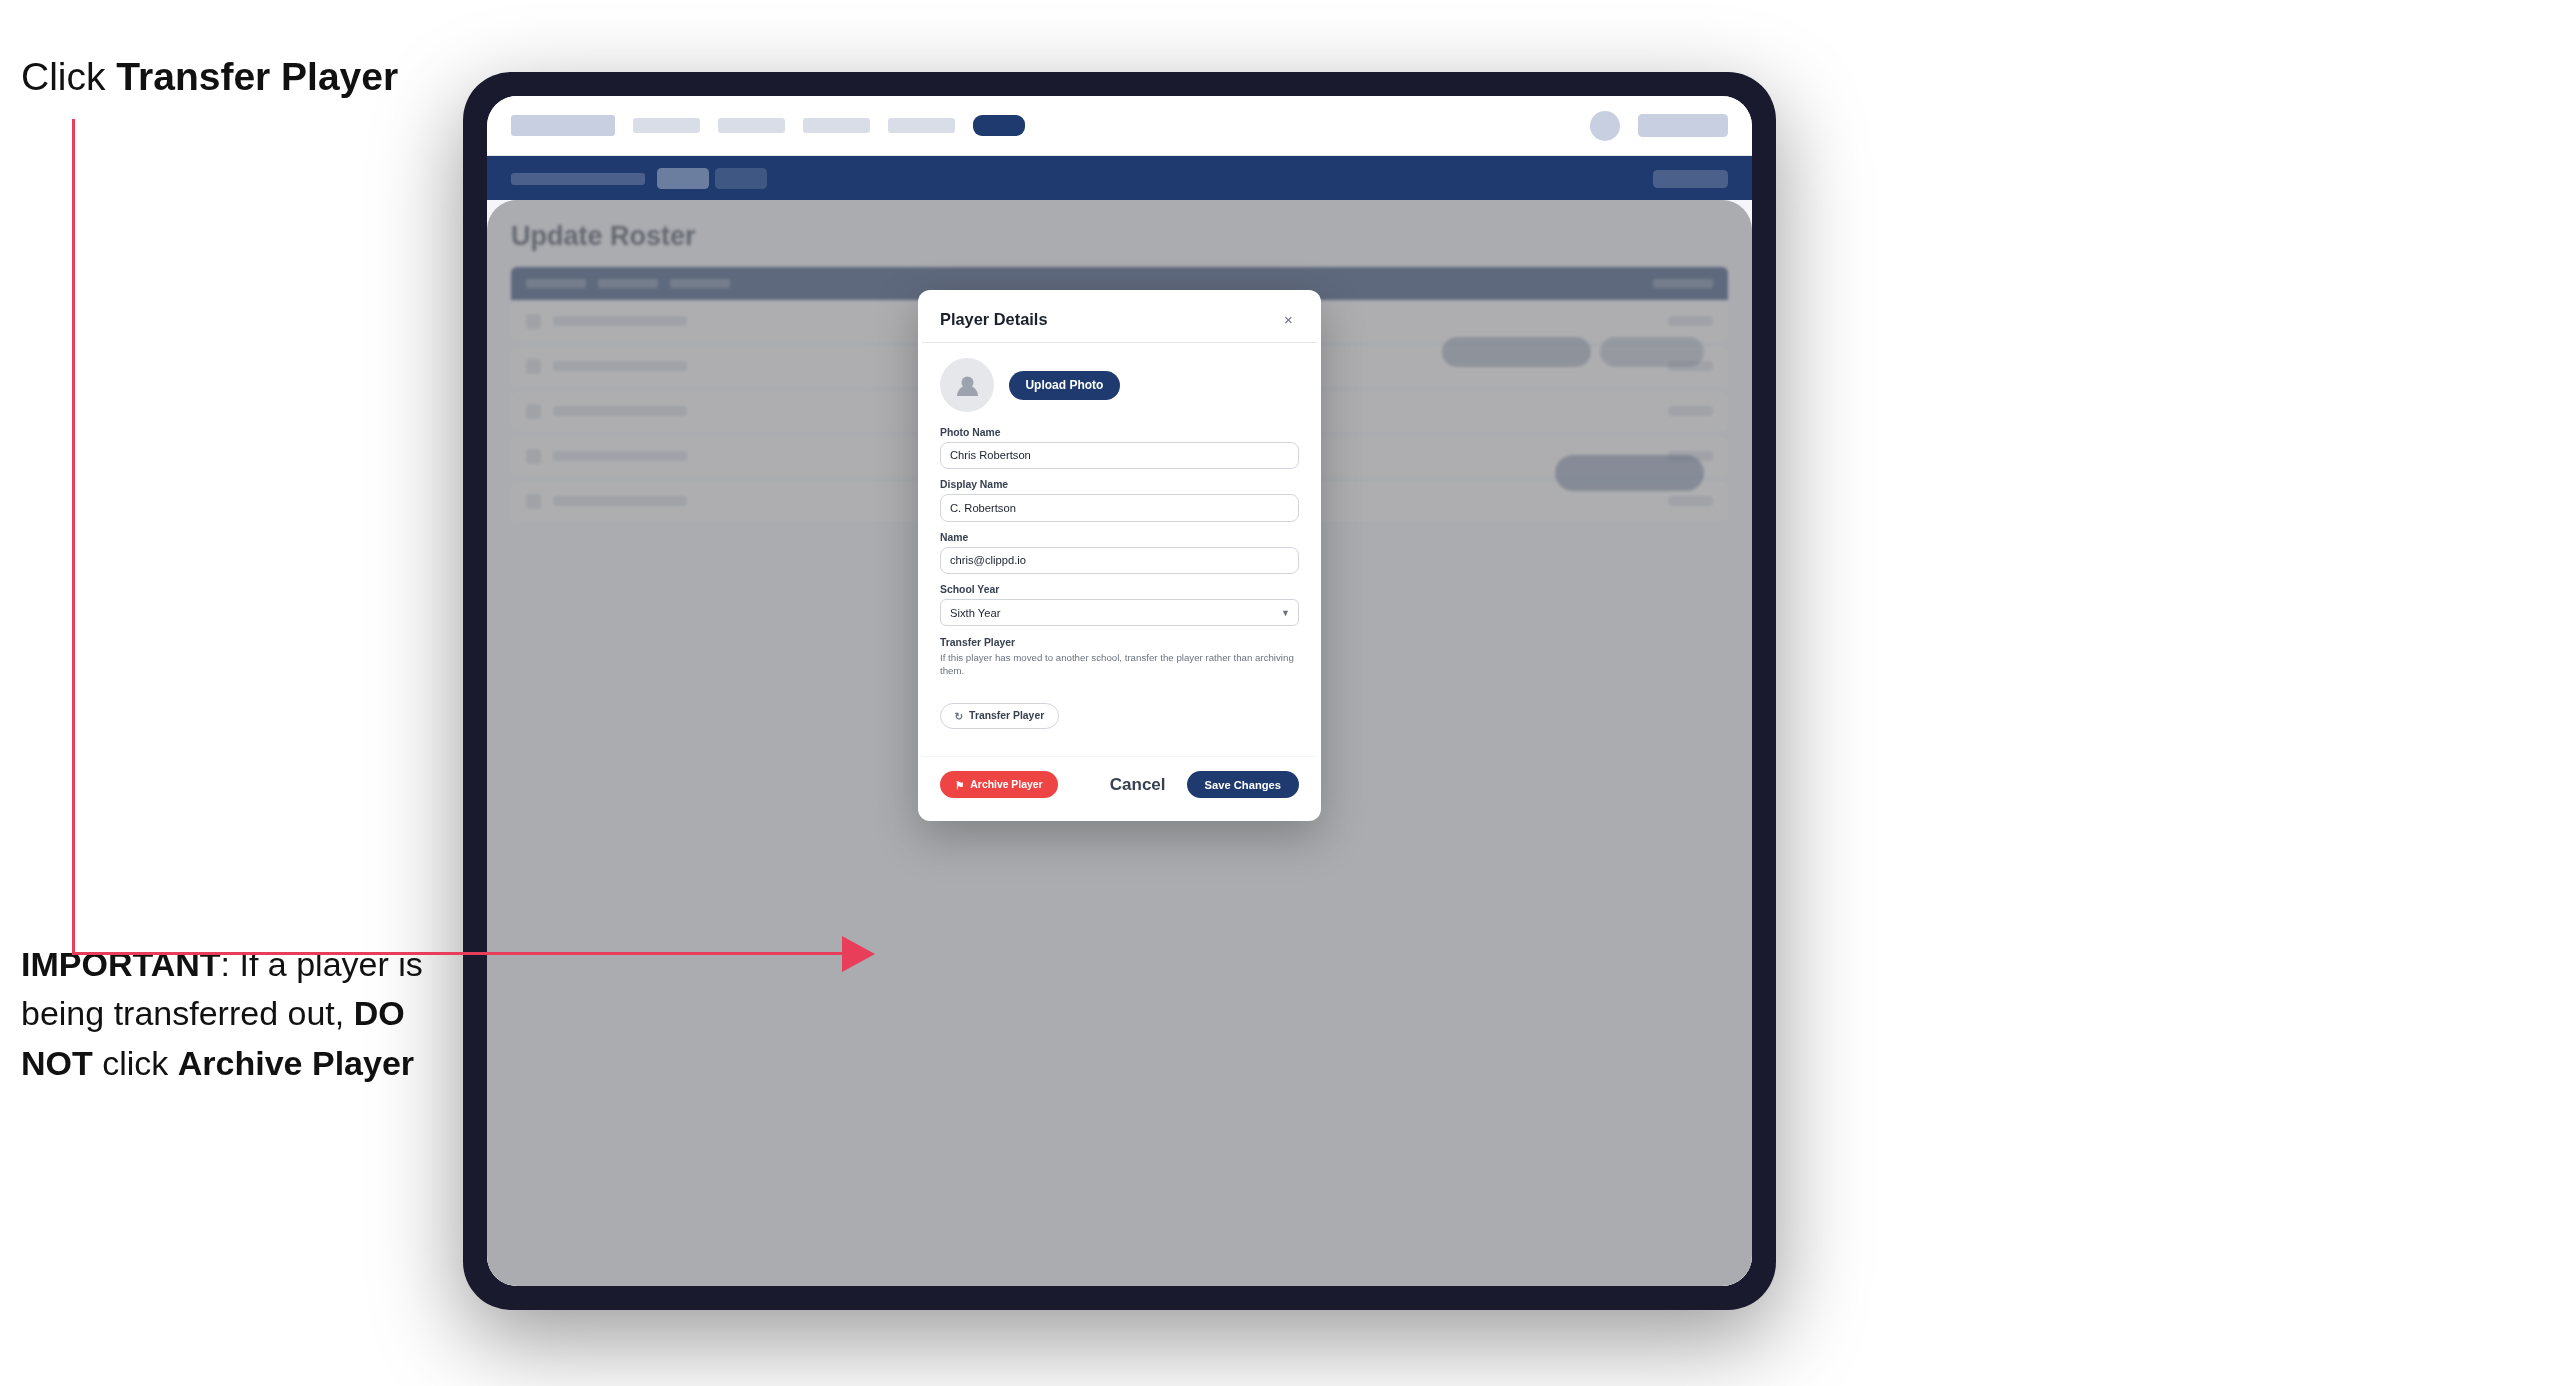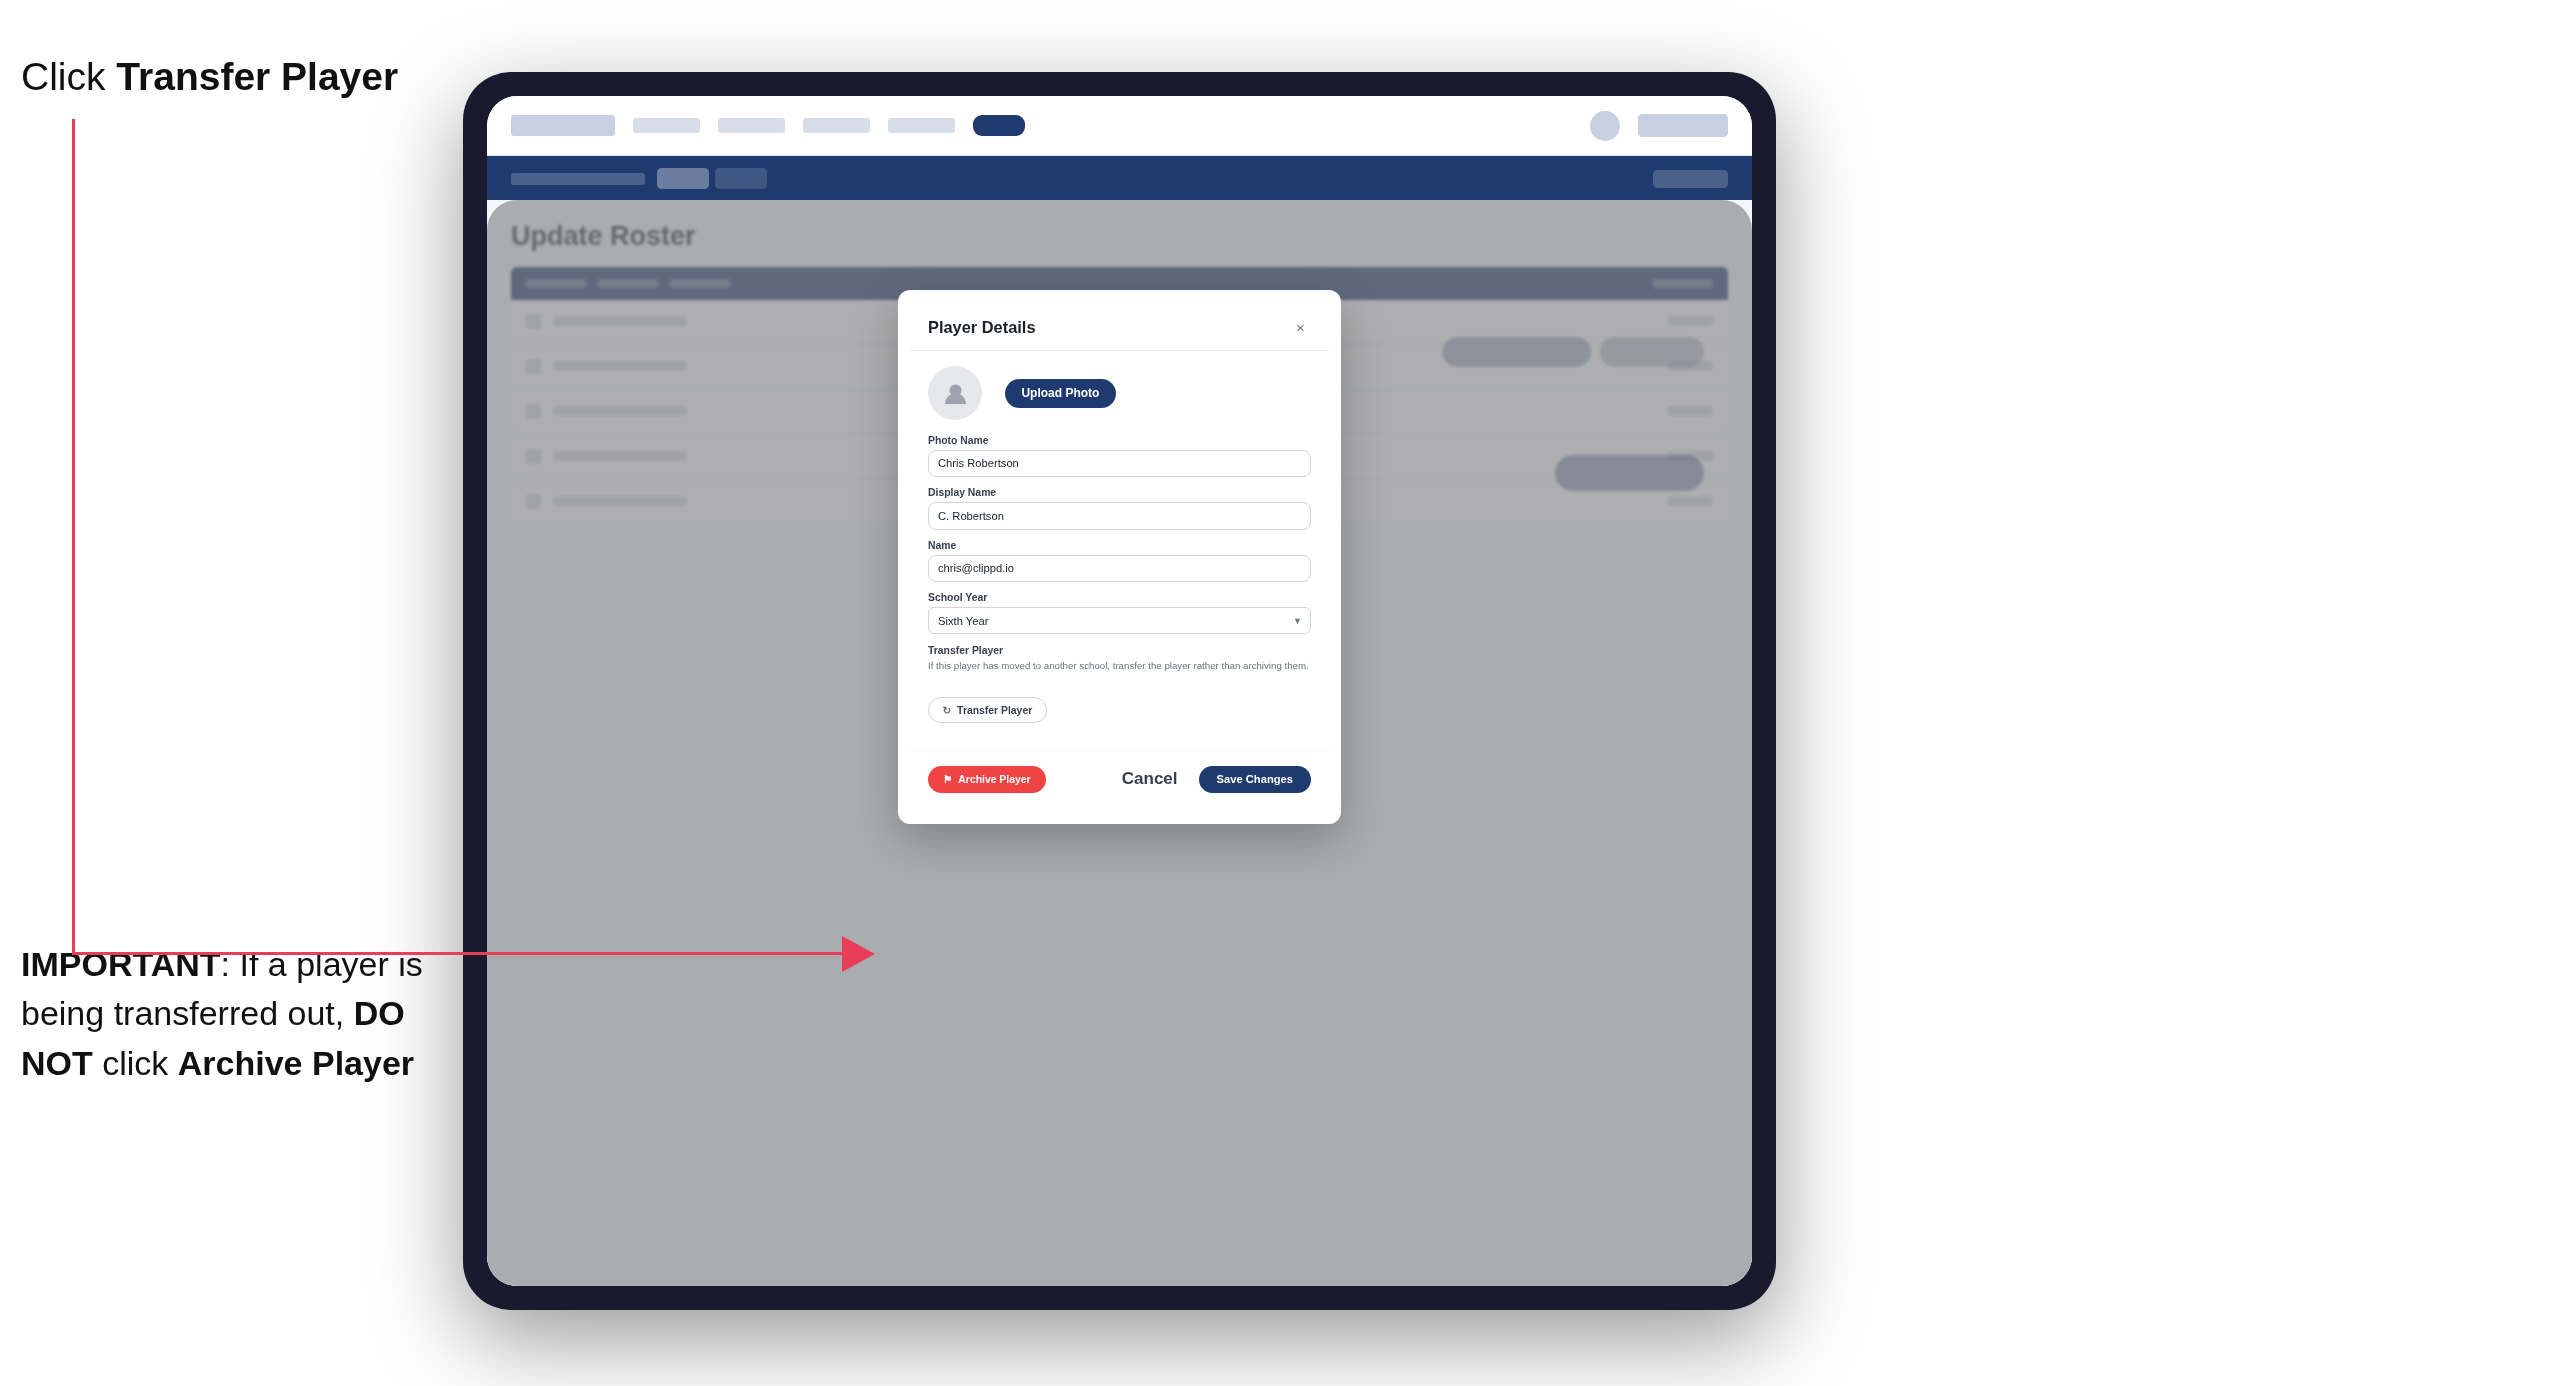--- a/index.html
+++ b/index.html
@@ -280,23 +280,23 @@
       display: flex;
       align-items: flex-start;
       justify-content: center;
       padding-top: 90px;
     }
 
     
     .modal {
       background: #ffffff;
       border-radius: 12px;
-      width: 443px;
+      width: 403px;
       box-shadow: 0 15px 45px rgba(0,0,0,0.25);
-      padding: 12px;
+      padding: 4px;
       overflow: hidden;
     }
     .modal-header {
       display: flex;
       align-items: center;
       justify-content: space-between;
       padding: 15px 18px 12px;
       border-bottom: 0.7px solid #e5e7eb;
     }
     .modal-title {
@@ -315,21 +315,21 @@
       border: none;
     }
     .modal-body {
       padding: 15px 18px;
     }
 
     
     .photo-section {
       display: flex;
       align-items: center;
-      gap: 23px;
+      gap: 15px;
       margin-bottom: 15px;
     }
     .photo-placeholder {
       width: 54px; height: 54px;
       border-radius: 50%;
       background: #e5e7eb;
       display: flex;
       align-items: center;
       justify-content: center;
       font-size: 24px;

